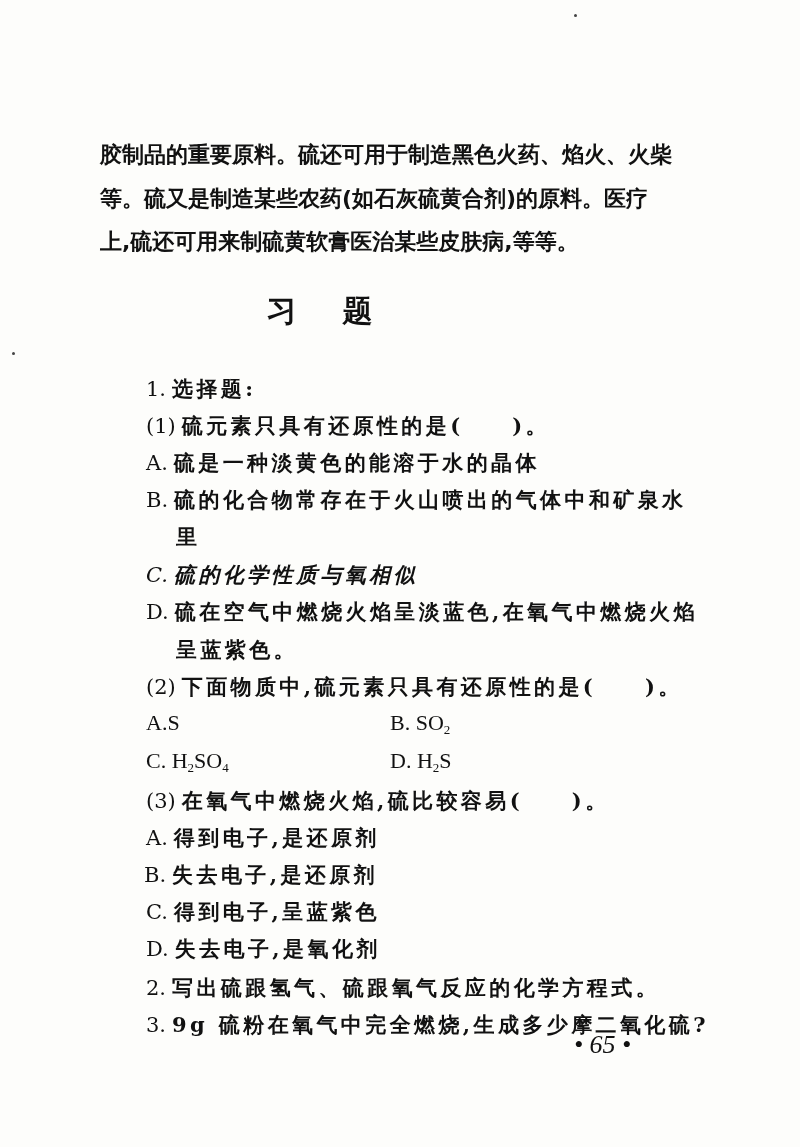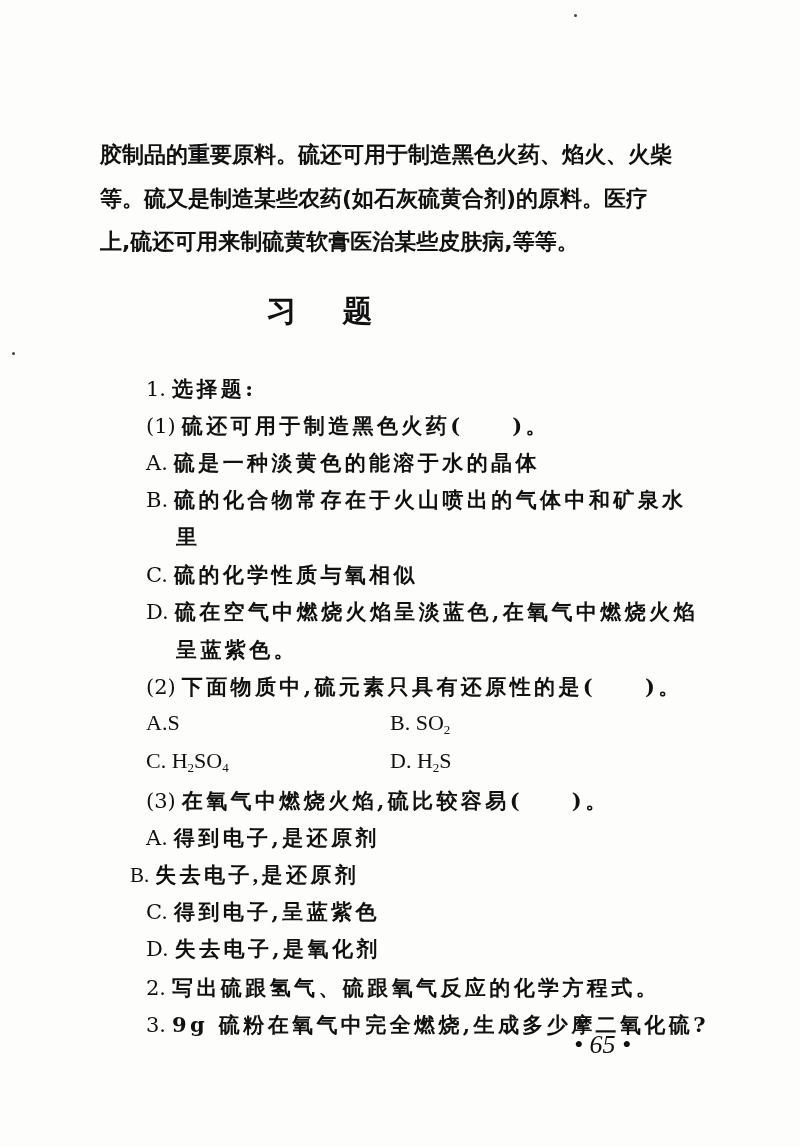--- a/index.html
+++ b/index.html
@@ -54,30 +54,30 @@
 
   <div class="title">
     <span>习</span><span class="gap"></span><span>题</span>
   </div>
 
   <div class="q" style="left:146px;top:375px;">
     <span class="lbl">1.</span><span>选择题:</span>
   </div>
 
   <div class="q" style="left:146px;top:412px;">
-    <span class="lbl">(1)</span><span>硫还可用于制造黑色火药(　　)。</span>
+    <span class="lbl">(1)</span><span>硫元素只具有还原性的是(　　)。</span>
   </div>
   <div class="q" style="left:146px;top:449px;">
     <span class="lbl">A.</span><span>硫是一种淡黄色的能溶于水的晶体</span>
   </div>
   <div class="q" style="left:146px;top:486px;">
     <span class="lbl">B.</span><span>硫的化合物常存在于火山喷出的气体中和矿泉水</span>
   </div>
   <div class="q" style="left:176px;top:523px;">里</div>
-  <div class="q" style="left:146px;top:561px;">
+  <div class="q" style="left:146px;top:561px;font-style:italic;">
     <span class="lbl">C.</span><span>硫的化学性质与氧相似</span>
   </div>
   <div class="q" style="left:146px;top:598px;">
     <span class="lbl">D.</span><span>硫在空气中燃烧火焰呈淡蓝色,在氧气中燃烧火焰</span>
   </div>
   <div class="q" style="left:176px;top:636px;">呈蓝紫色。</div>
 
   <div class="q" style="left:146px;top:673px;">
     <span class="lbl">(2)</span><span>下面物质中,硫元素只具有还原性的是(　　)。</span>
   </div>
@@ -93,21 +93,21 @@
   <div class="formula" style="left:390px;top:748px;">
     <span>D.</span> <span>H</span><sub>2</sub><span>S</span>
   </div>
 
   <div class="q" style="left:146px;top:787px;">
     <span class="lbl">(3)</span><span>在氧气中燃烧火焰,硫比较容易(　　)。</span>
   </div>
   <div class="q" style="left:146px;top:824px;">
     <span class="lbl">A.</span><span>得到电子,是还原剂</span>
   </div>
-  <div class="q" style="left:130px;top:861px;font-family:Liberation Serif, serif;">
+  <div class="q" style="left:144px;top:861px;">
     <span class="lbl">B.</span><span>失去电子,是还原剂</span>
   </div>
   <div class="q" style="left:146px;top:898px;">
     <span class="lbl">C.</span><span>得到电子,呈蓝紫色</span>
   </div>
   <div class="q" style="left:146px;top:935px;">
     <span class="lbl">D.</span><span>失去电子,是氧化剂</span>
   </div>
 
   <div class="q" style="left:146px;top:974px;">

